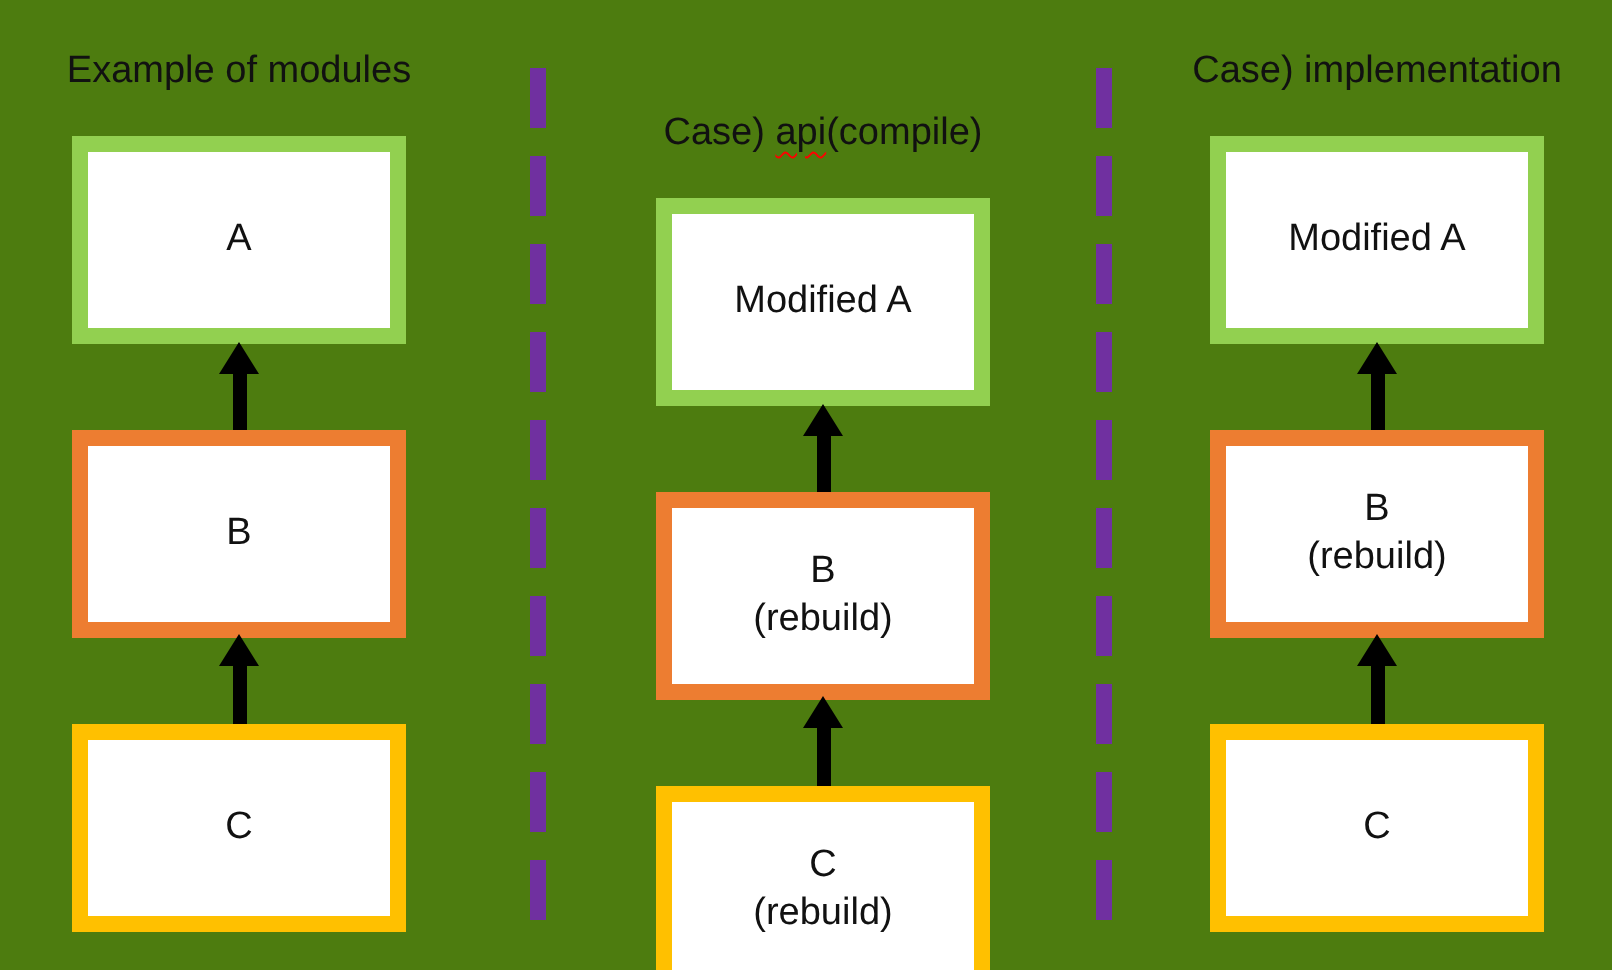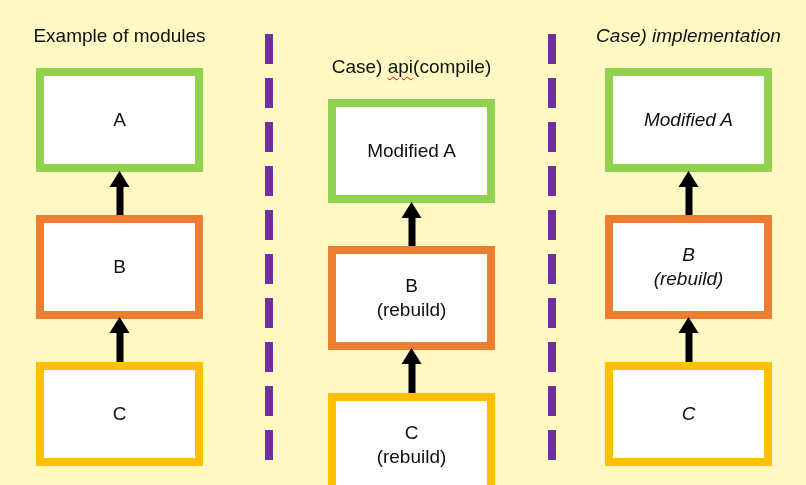--- a/index.html
+++ b/index.html
@@ -5,33 +5,33 @@
   html, body {
     margin: 0;
     padding: 0;
     background: #ffffff;
     font-family: "Liberation Sans", sans-serif;
   }
   .canvas {
     position: relative;
     width: 806px;
     height: 485px;
-    background: #fef9c3;
+    background: #4d7c0f;
     overflow: hidden;
     color: #111111;
   }
   .column {
     position: absolute;
     top: 0;
     height: 485px;
     width: 167px;
   }
   .col-1 { left: 36px; }
   .col-2 { left: 328px; margin-top: 31px; }
-  .col-3 { left: 605px; font-style: italic; }
+  .col-3 { left: 605px; }
 
   .col-header {
     position: absolute;
     top: 24px;
     left: -45px;
     width: 257px;
     text-align: center;
     font-size: 19px;
     line-height: 23px;
     white-space: nowrap;

